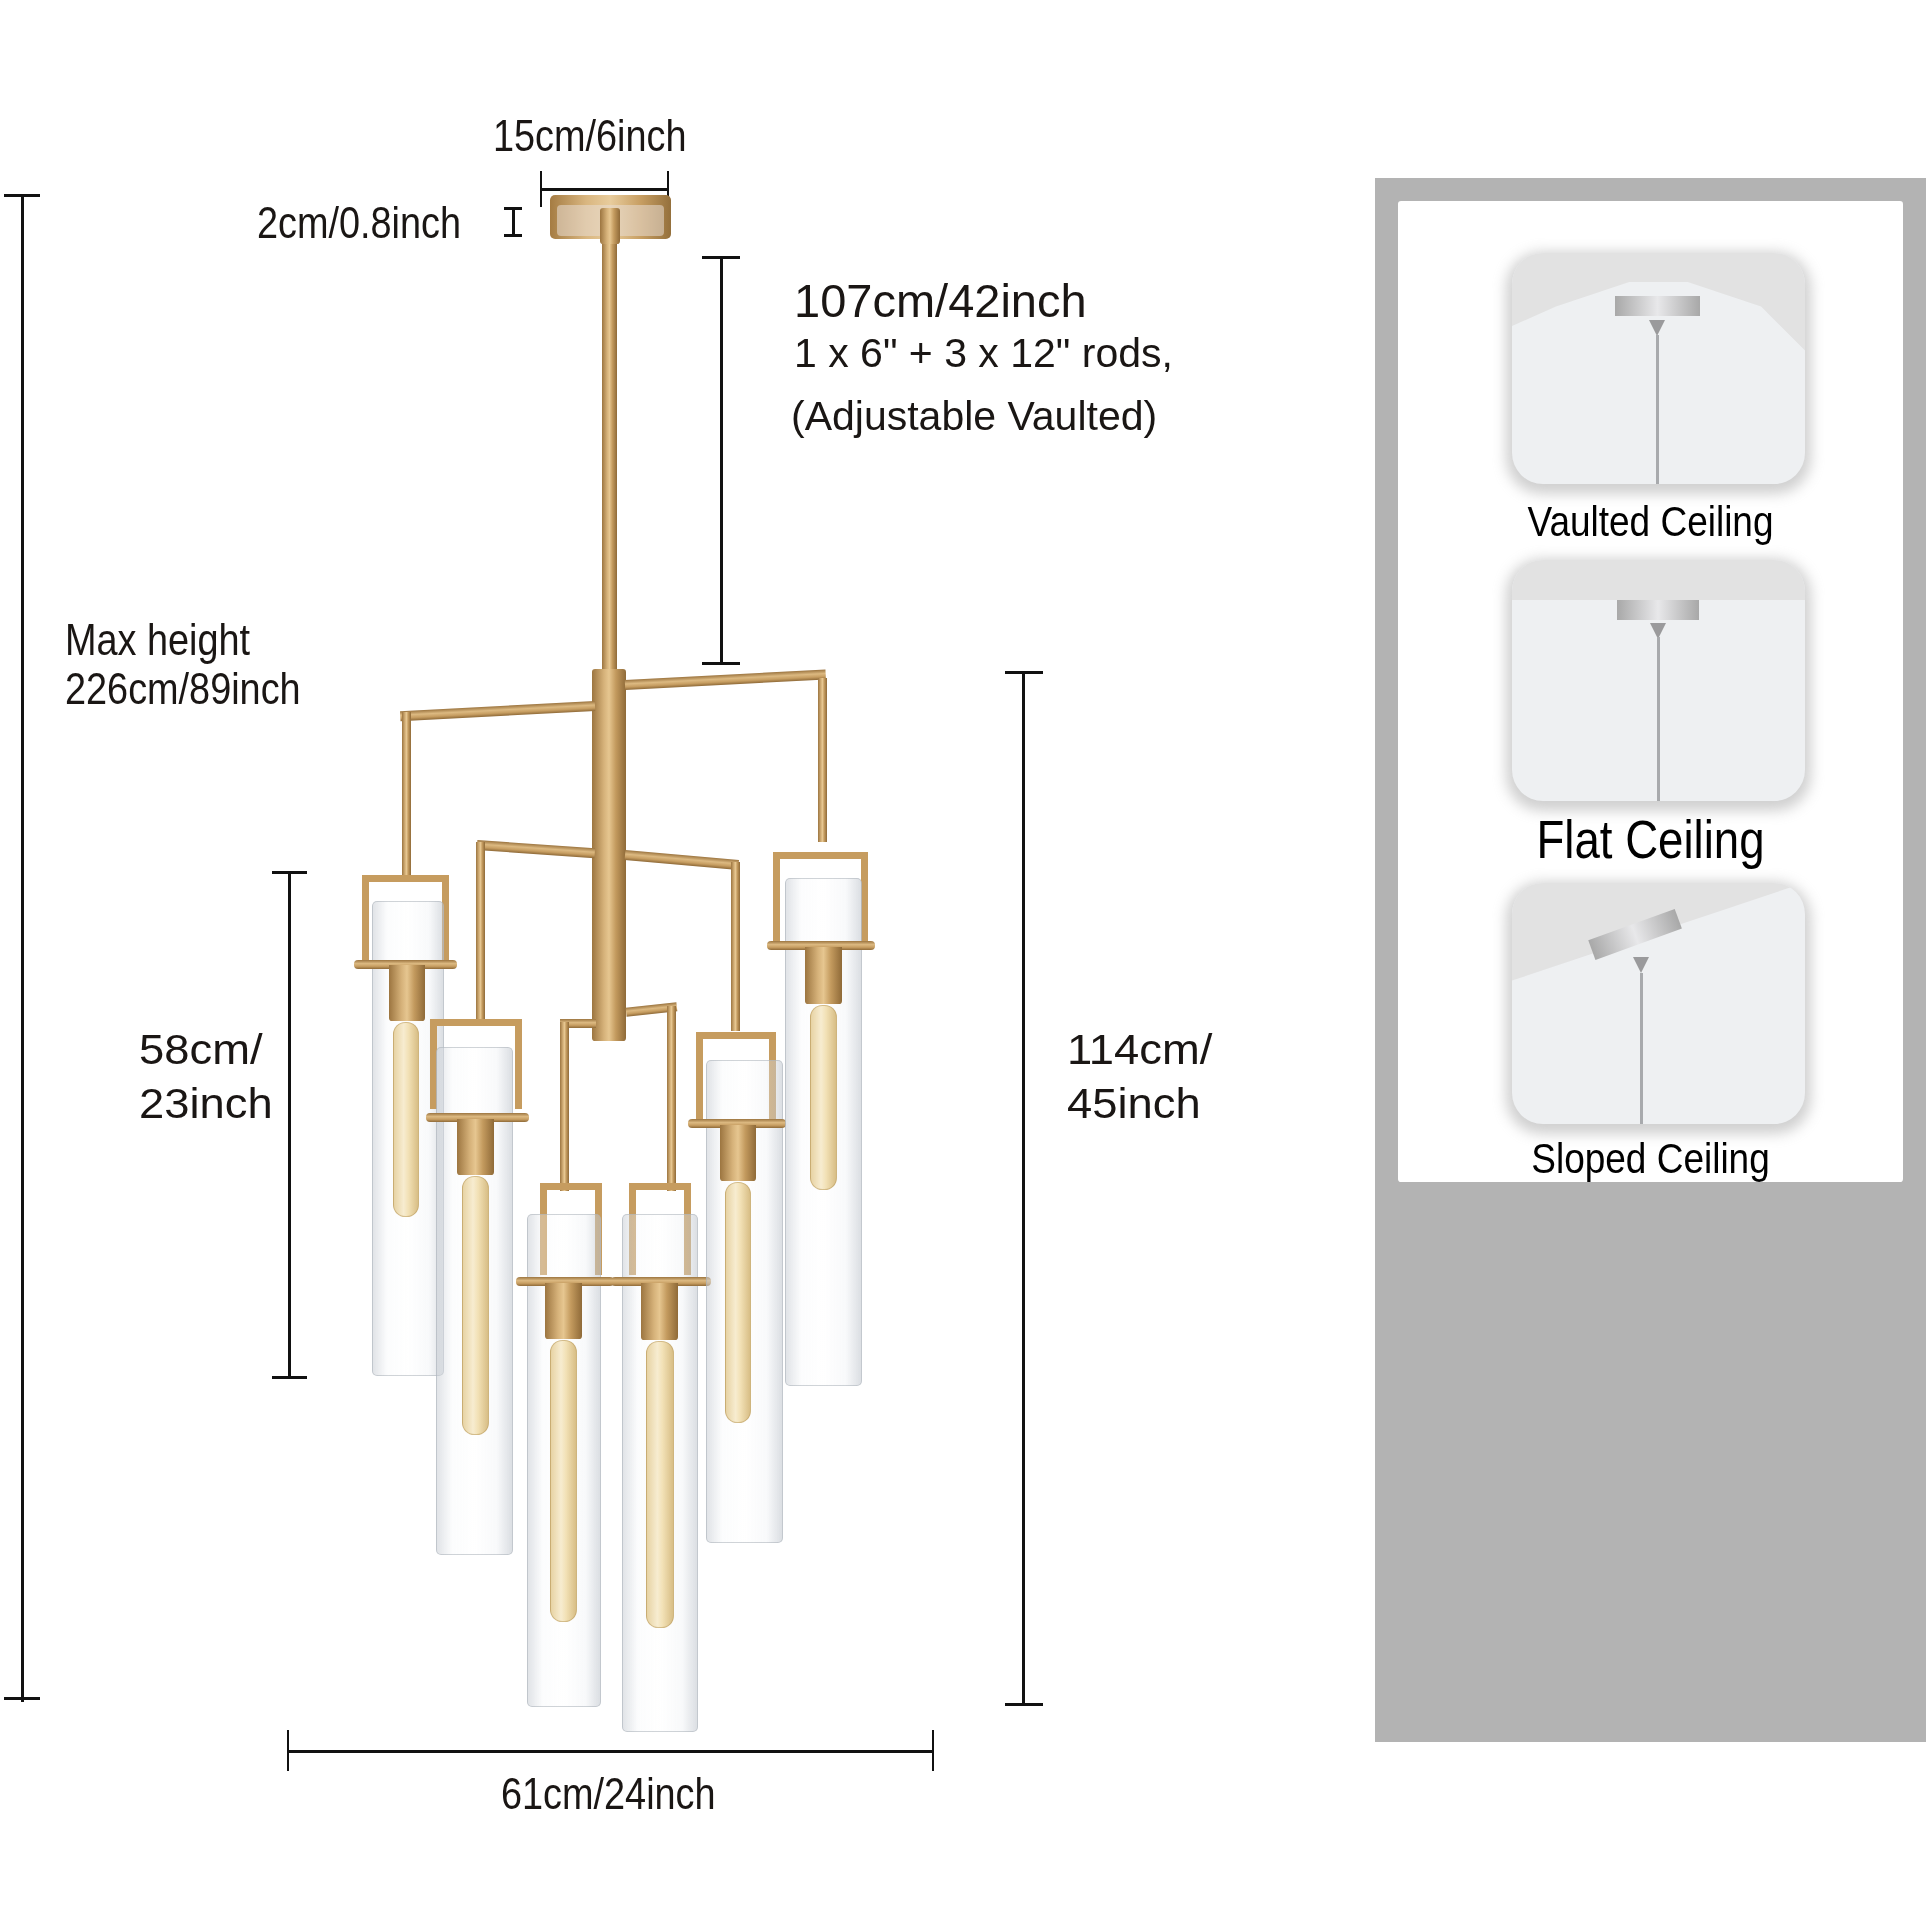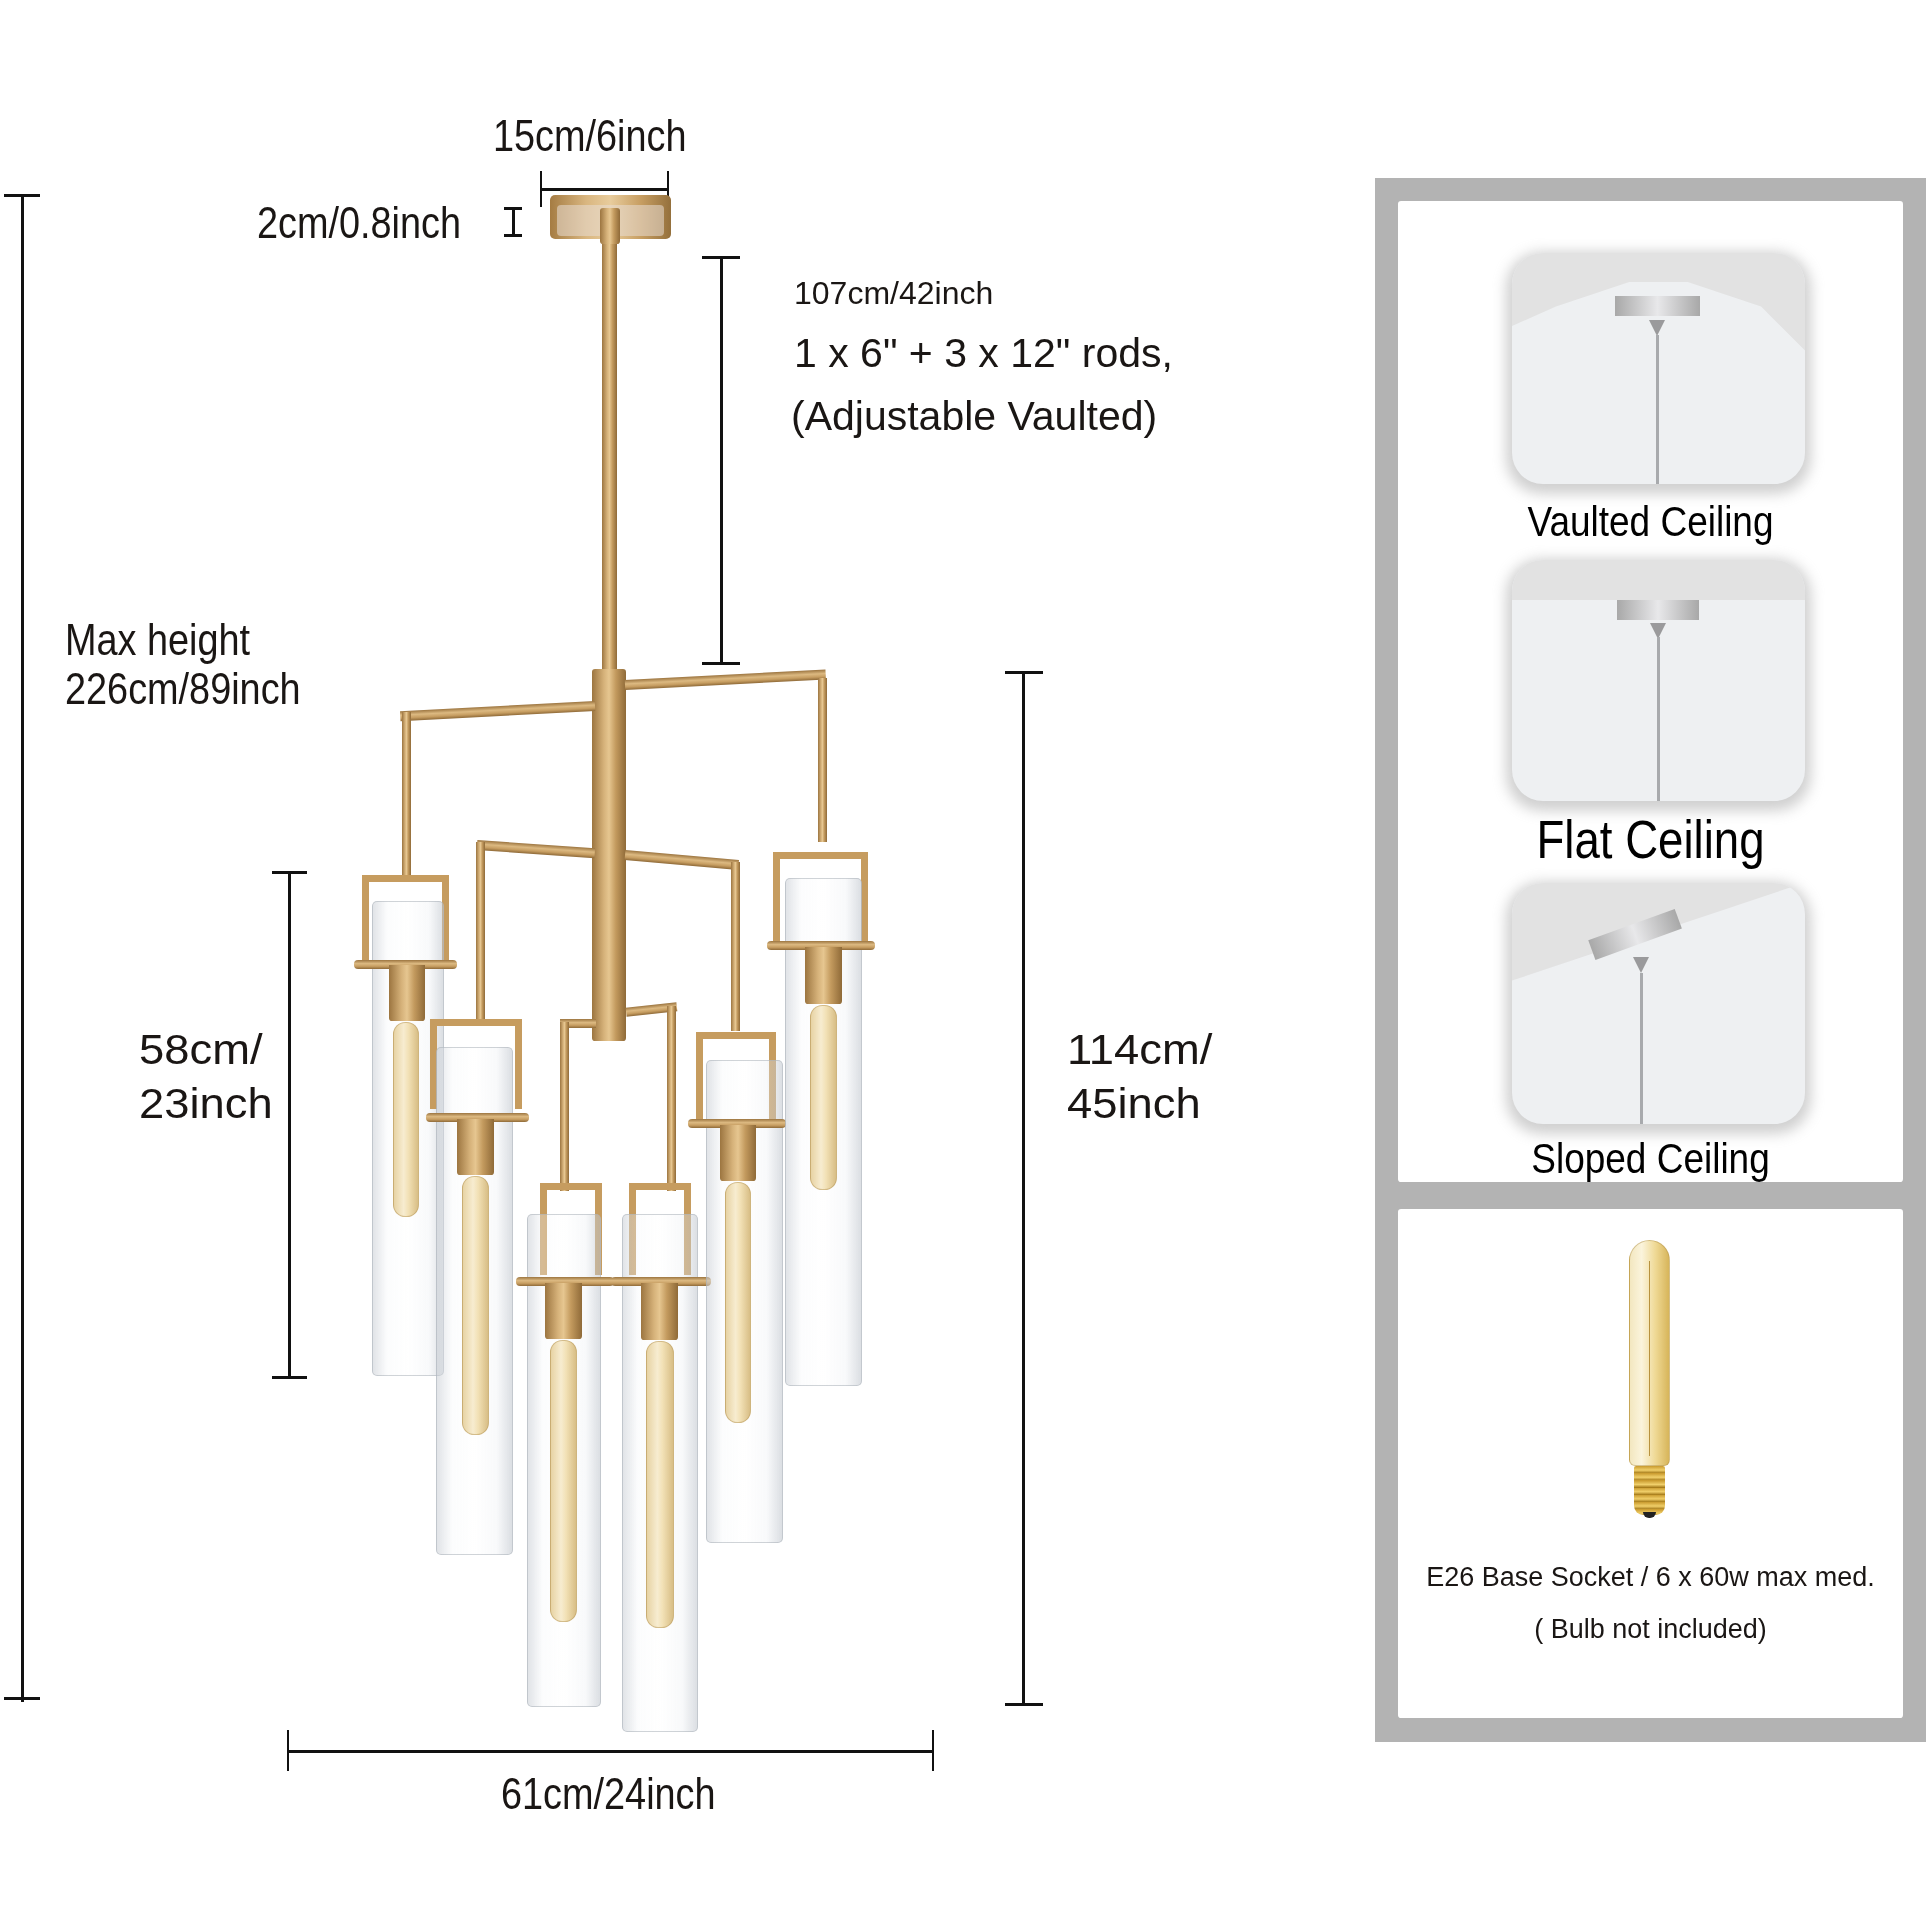--- a/index.html
+++ b/index.html
@@ -44,21 +44,21 @@
 
   <div class="abs" style="left:550px;top:195px;width:121px;height:44px;border-radius:5.1px;background:linear-gradient(90deg,#a57c43 0%,#d9b680 30%,#e8cc9c 50%,#c79e62 75%,#94703c 100%);"></div>
   <div class="abs" style="left:557px;top:205px;width:107px;height:31px;border-radius:4.1px;background:#e7ddd3;opacity:0.55;"></div>
 
   <div class="abs brass" style="left:602px;top:216px;width:15.4px;height:462px;"></div>
   <div class="abs brass" style="left:600px;top:208px;width:19.5px;height:36px;border-radius:3.1px;"></div>
 
   <div class="hline" style="left:702px;top:256px;width:38px;height:2.6px;"></div>
   <div class="vline" style="left:720px;top:257px;width:2.6px;height:407px;"></div>
   <div class="hline" style="left:702px;top:662px;width:38px;height:2.6px;"></div>
-  <div class="dimtxt" style="left:794px;top:277px;font-size:32px;">107cm/42inch</div>
+  <div class="dimtxt" style="left:794px;top:277px;font-size:47px;">107cm/42inch</div>
   <div class="dimtxt" style="left:794px;top:333px;font-size:41px;">1 x 6" + 3 x 12" rods,</div>
   <div class="dimtxt" style="left:791px;top:396px;font-size:41px;">(Adjustable Vaulted)</div>
 
   <div class="hline" style="left:4.1px;top:194px;width:36px;height:3.1px;"></div>
   <div class="vline" style="left:20.5px;top:195px;width:3.1px;height:1507px;"></div>
   <div class="hline" style="left:4.1px;top:1697px;width:36px;height:3.1px;"></div>
   <div class="dimtxt cond" style="left:65px;top:618px;font-size:44px;">Max height</div>
   <div class="dimtxt cond" style="left:65px;top:667px;font-size:44px;">226cm/89inch</div>
 
   <div class="hline" style="left:272px;top:871px;width:35px;height:2.6px;"></div>
@@ -157,24 +157,14 @@
 
     <div class="card" style="left:114px;top:682px;height:241px;">
       <div class="ceil" style="height:98px;clip-path:polygon(0 0,100% 0,100% 0,0 100%);"></div>
       <div class="mount" style="left:77px;top:41px;width:92px;transform:rotate(-20deg);"></div>
       <div class="cone" style="left:121px;top:74px;"></div>
       <div class="rod" style="left:128px;top:90px;height:151px;"></div>
     </div>
     <div class="cardlabel" style="top:936px;font-size:43px;transform:scaleX(0.86);">Sloped Ceiling</div>
   </div>
 
-  <div class="panel" style="left:23px;top:1031px;width:505px;height:509px;">
-    <div class="abs" style="left:231px;top:31px;width:41px;height:280px;">
-      <div class="abs" style="left:0;top:0;width:41px;height:226px;border-radius:20.5px 20.5px 6.2px 6.2px;background:linear-gradient(90deg,#f3e7c0 0%,#fbf4dc 30%,#efd995 65%,#d7b55a 100%);border:1px solid rgba(180,150,80,0.5);box-sizing:border-box;"></div>
-      <div class="abs" style="left:19.5px;top:20.5px;width:1.5px;height:195px;background:#b8923e;"></div>
-      <div class="abs" style="left:5.1px;top:226px;width:31px;height:49px;border-radius:2.1px 2.1px 9.2px 9.2px;background:repeating-linear-gradient(180deg,#c99a2e 0px,#f0cf6a 4.1px,#a47918 7.2px);"></div>
-      <div class="abs" style="left:14.4px;top:272px;width:12.3px;height:6.2px;border-radius:0 0 6.2px 6.2px;background:#222;"></div>
-    </div>
-    <div class="cardlabel" style="top:355px;font-size:27px;color:#1a1614;">E26 Base Socket / 6 x 60w max med.</div>
-    <div class="cardlabel" style="top:407px;font-size:27px;color:#1a1614;">( Bulb not included)</div>
-  </div>
 </div>
 
 
 </body></html>

